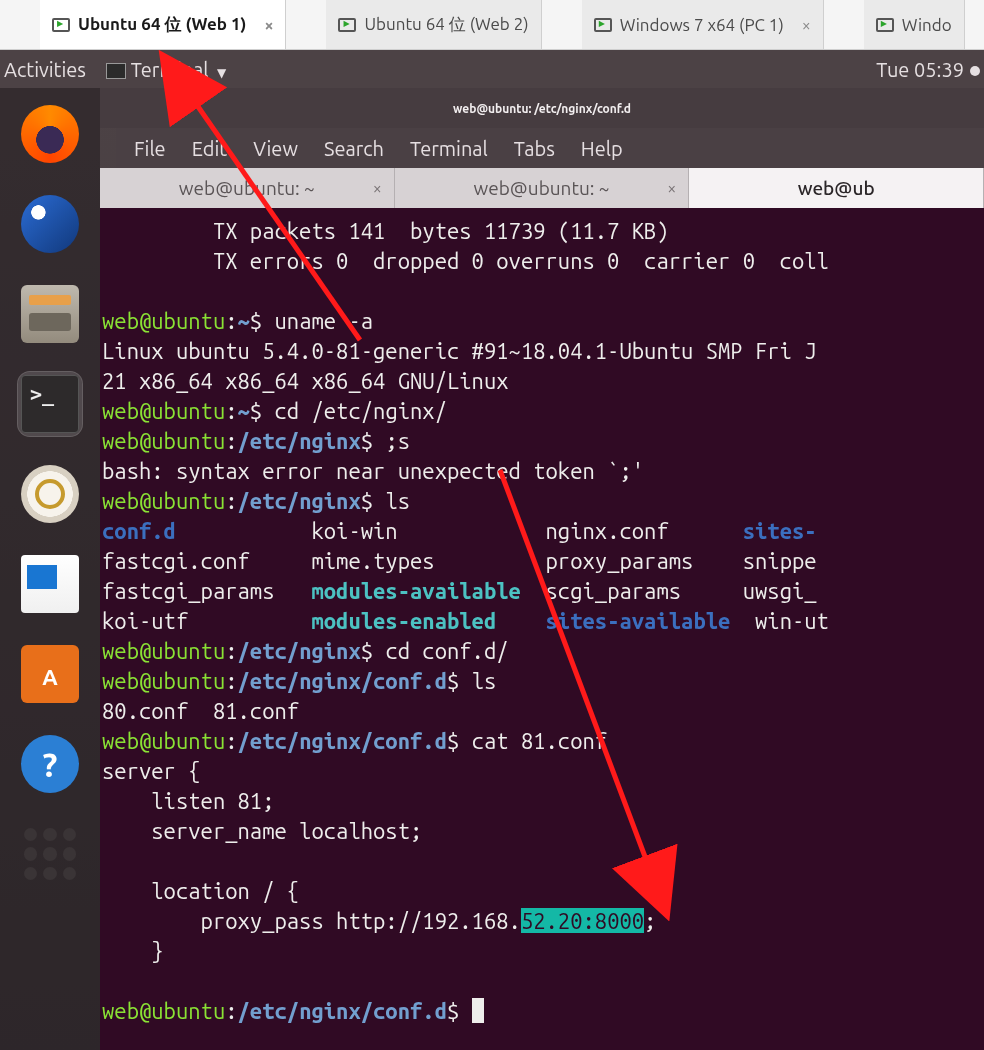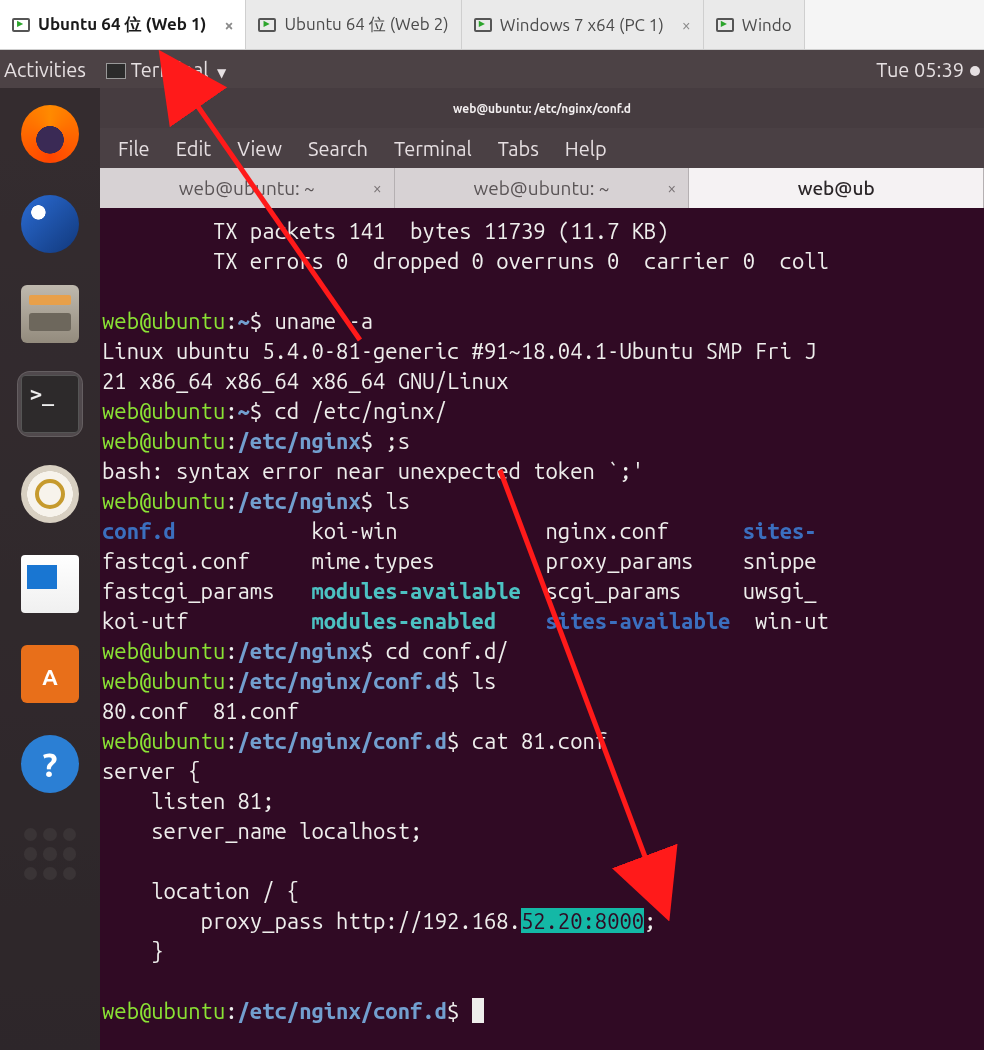--- a/index.html
+++ b/index.html
@@ -21,20 +21,21 @@
   .vmtab {
     display: flex;
     align-items: center;
     padding: 0 12px;
     border-right: 1px solid #cfcfcf;
     background: #eaeaea;
     font-size: 17px;
     color: #4b4b4b;
     gap: 8px;
     white-space: nowrap;
+    margin-left: 40px;
   }
   .vmtab.active {
     background: #ffffff;
     font-weight: bold;
     color: #1a1a1a;
   }
   .vmtab .monitor-icon {
     width: 18px; height: 14px; border: 2px solid #555; border-radius: 2px;
     position: relative;
   }
@@ -102,21 +103,21 @@
   .appgrid{width:52px;height:52px;display:grid;grid-template-columns:repeat(3,1fr);grid-template-rows:repeat(3,1fr);gap:6px;}
   .appgrid span{background:#3a3436;border-radius:50%;}
   
   .workarea { flex:1; display:flex; flex-direction:column; }
   .window-title {
     height: 40px; background: #463c40; color:#f2eeef; font-weight:bold;
     display:flex;align-items:center;justify-content:center;font-size:12px;
   }
   .menubar {
     height: 40px; background:#4a4044; color:#e6dfe2; display:flex; align-items:center;
-    padding:0 18px; gap:26px; font-size:20px;
+    padding:0 18px; gap:26px; font-size:20px;margin-left:16px;
   }
   .term-tabs {
     height: 40px; display:flex; background:#c9c4c6;
   }
   .term-tab {
     flex:1; display:flex; align-items:center; justify-content:center;
     background:#d7d2d4; color:#5a5456; font-size:19px; position:relative;
     border-right:1px solid #b5b0b2;
   }
   .term-tab.active { background:#f5f2f3; color:#2b2628; font-weight:500;}

